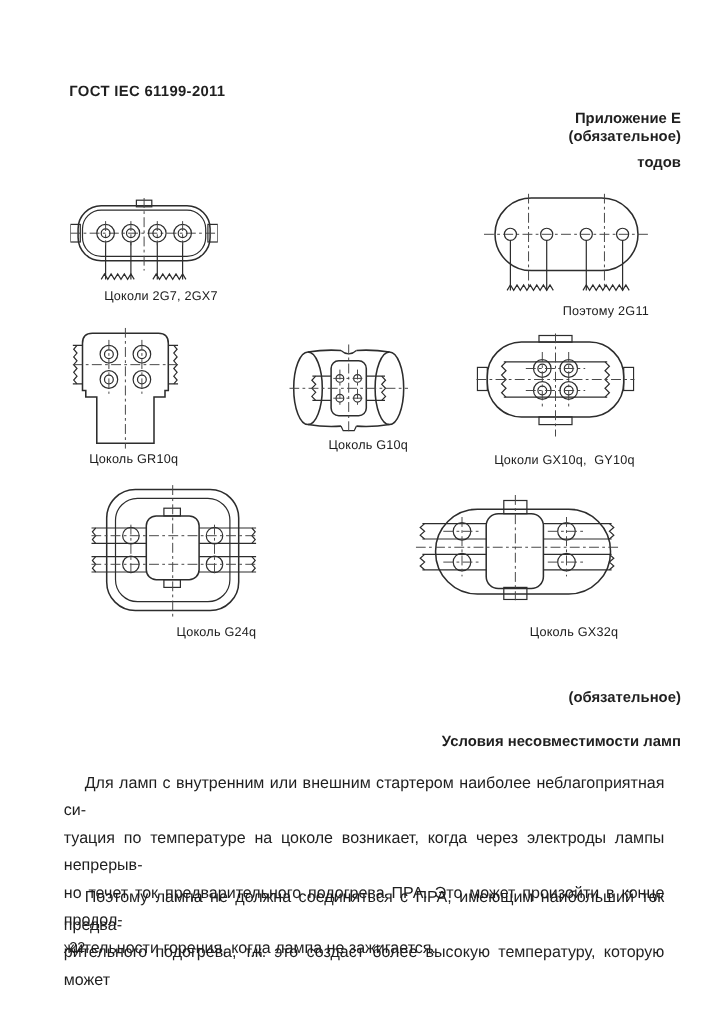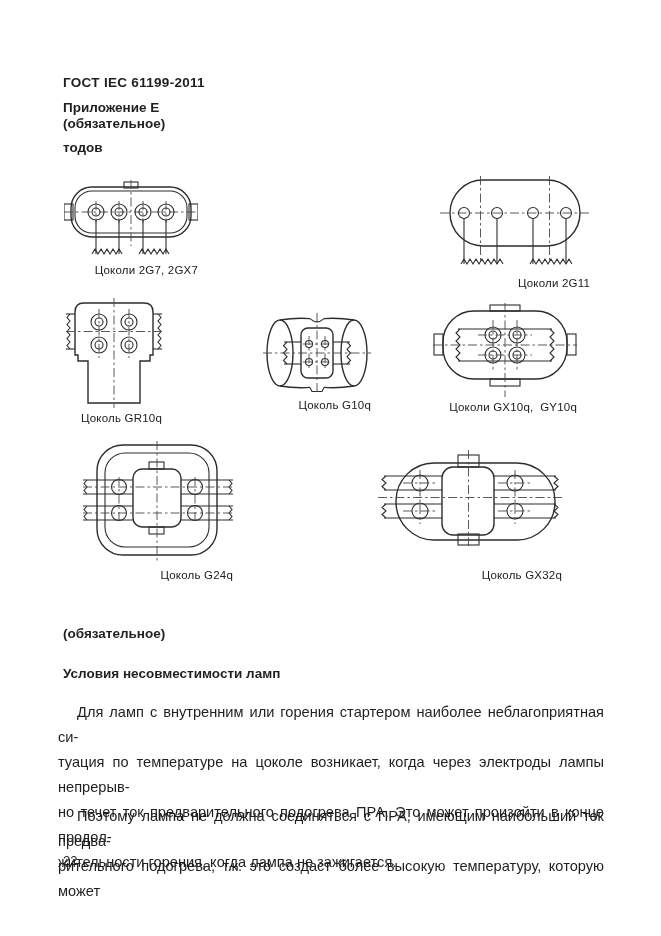--- a/index.html
+++ b/index.html
@@ -1,19 +1,19 @@
 <!DOCTYPE html>
 <html><head>
 <meta charset="utf-8">
 <style>
   html,body{margin:0;padding:0;background:#e8e8e8;}
   .page{position:relative;width:661px;height:936px;background:#ffffff;
         font-family:"Liberation Sans",sans-serif;color:#1f1f1f;overflow:hidden;margin:0 auto;}
   .doc-header{position:absolute;left:63px;top:75px;font-size:13.5px;font-weight:bold;letter-spacing:.3px;}
-  .c-block{position:absolute;left:63px;width:556px;text-align:left;}
+  .c-block{position:absolute;left:63px;width:556px;text-align:right;}
   .c-bold{font-weight:bold;font-size:13.5px;line-height:15.5px;}
   .fig{position:absolute;text-align:center;}
   .fig svg{display:block;margin:0 auto;}
   .fig-cap{font-size:11.5px;color:#202020;white-space:pre;letter-spacing:.2px;text-align:right;}
   .body-text{position:absolute;left:58px;width:546px;font-size:14.6px;line-height:25px;}
   .jline{text-align:justify;text-align-last:justify;}
   .jline.last{text-align-last:left;}
   .indent{text-indent:19px;}
   .pagenum{position:absolute;left:63px;top:853px;font-size:13px;}
   
@@ -84,21 +84,21 @@
         <circle cx="93" cy="37" r="5.5"></circle>
           <circle cx="126" cy="37" r="5.5"></circle>
         <line x1="24" y1="42.5" x2="24" y2="88"></line>
           <line x1="57" y1="42.5" x2="57" y2="88"></line>
         <line x1="93" y1="42.5" x2="93" y2="88"></line>
           <line x1="126" y1="42.5" x2="126" y2="88"></line>
       </g>
       <polyline class="zz" points="21,88 24,83 27,88 30,83 33,88 36,83 39,88 42,83 45,88 48,83 51,88 54,83 57,88 60,83 63,88"></polyline>
       <polyline class="zz" points="90,88 93,83 96,88 99,83 102,88 105,83 108,88 111,83 114,88 117,83 120,88 123,83 126,88 129,83 132,88"></polyline>
     </svg>
-    <div class="fig-cap" style="margin-top:1px">Цоколи 2G11</div>
+    <div class="fig-cap" style="margin-top:1px">Поэтому 2G11</div>
   </div>
 
   <div class="fig" style="left:66px;top:298px;width:96px">
     <svg width="96" height="110" viewBox="0 0 96 110">
       <path class="ln" d="M18,5 H78 Q87,5 87,14 V57 H84 V63 H74 V105 H22 V63 H12 V57 H9 V14 Q9,5 18,5 Z"></path>
       <g class="lt">
         <line x1="0" y1="16" x2="9" y2="16"></line>
           <line x1="0" y1="51" x2="9" y2="51"></line>
         <line x1="87" y1="16" x2="96" y2="16"></line>
           <line x1="87" y1="51" x2="96" y2="51"></line>
@@ -187,21 +187,21 @@
       </g>
       <g class="dd">
         <line x1="60" y1="17" x2="60" y2="67"></line>
           <line x1="84" y1="17" x2="84" y2="67"></line>
         <line x1="45" y1="32" x2="99" y2="32"></line>
           <line x1="45" y1="52" x2="99" y2="52"></line>
         <line x1="0" y1="42" x2="144" y2="42"></line>
         <line x1="72" y1="0" x2="72" y2="94"></line>
       </g>
     </svg>
-    <div class="fig-cap" style="margin-top:4px">Цоколи GX10q,  GY10q</div>
+    <div class="fig-cap" style="margin-top:16px">Цоколи GX10q,  GY10q</div>
   </div>
 
   <div class="fig" style="left:83px;top:441px;width:150px">
     <svg width="150" height="120" viewBox="0 0 150 120">
       <rect class="ln" x="14" y="4" width="120" height="110" rx="26"></rect>
       <rect class="lt" x="22" y="12" width="104" height="94" rx="20"></rect>
       <g class="lt">
         <line x1="0" y1="39" x2="50" y2="39"></line>
           <line x1="98" y1="39" x2="150" y2="39"></line>
         <line x1="0" y1="53" x2="50" y2="53"></line>
@@ -276,21 +276,21 @@
   </div>
 
   <div class="c-block" style="top:626px">
     <div class="c-bold">(обязательное)</div>
   </div>
   <div class="c-block" style="top:666px">
     <div class="c-bold">Условия несовместимости ламп</div>
   </div>
 
   <div class="body-text" style="top:700px">
-    <div class="jline indent">Для ламп с внутренним или горения стартером наиболее неблагоприятная си-</div>
+    <div class="jline indent">Для ламп с внутренним или внешним стартером наиболее неблагоприятная си-</div>
     <div class="jline">туация по температуре на цоколе возникает, когда через электроды лампы непрерыв-</div>
     <div class="jline">но течет ток предварительного подогрева ПРА. Это может произойти в конце продол-</div>
     <div class="jline last">жительности горения, когда лампа не зажигается.</div>
   </div>
 
   <div class="body-text" style="top:804px">
     <div class="jline indent">Поэтому лампа не должна соединяться с ПРА, имеющим наибольший ток предва-</div>
     <div class="jline">рительного подогрева, т.к. это создаст более высокую температуру, которую может</div>
   </div>
 

